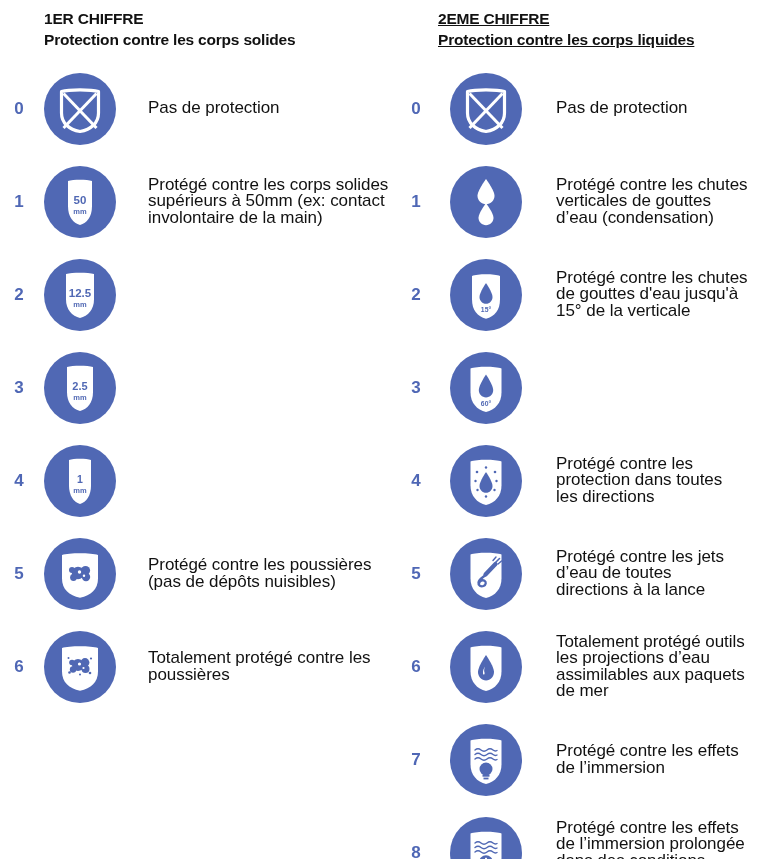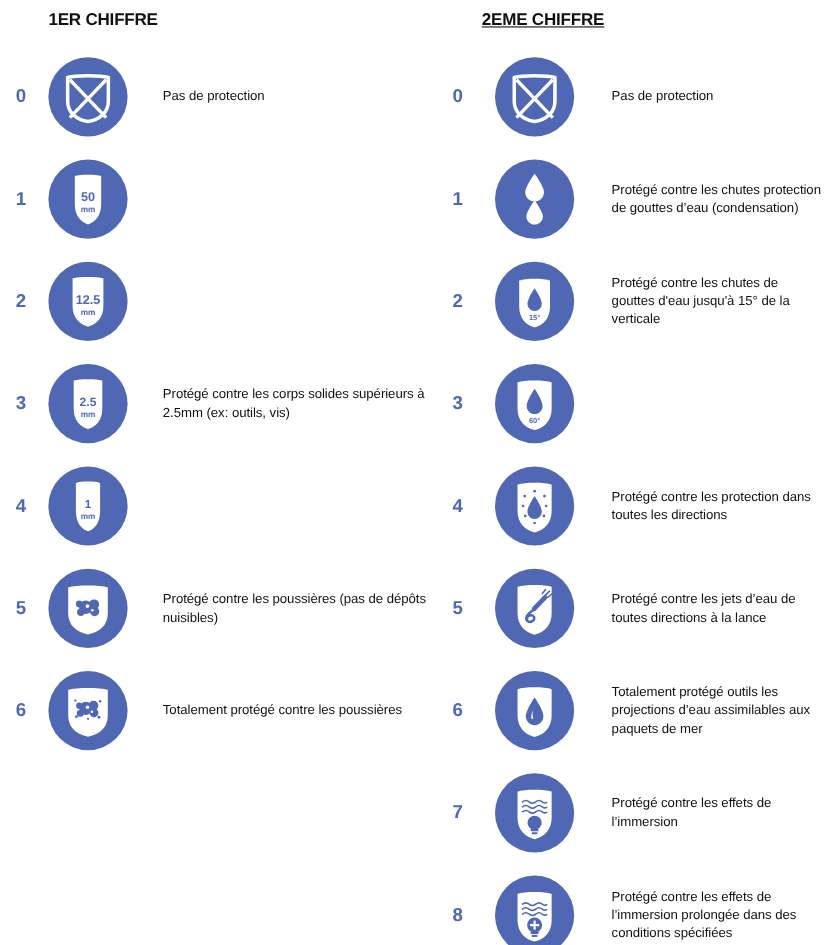--- a/index.html
+++ b/index.html
@@ -67,37 +67,38 @@
     width: 84px;
     height: 84px;
     display: flex;
     align-items: center;
   }
   .col-2 .row-icon { margin-left: 12px; }
   .row-text {
     flex: 1 1 auto;
     padding-left: 26px;
     padding-right: 10px;
-    font-size: 12px;
+    font-size: 17px;
     line-height: 16.5px;
     color: #111111;
     letter-spacing: -0.05px;
   }
   .col-2 .row-text { padding-left: 28px; }
 
   svg { display: block; }
 </style>
 </head>
 <body>
 
 <div class="sheet">
 
   <div class="column col-1">
     <div class="col-header">
       <div class="line1">1ER CHIFFRE</div>
+      <div class="line2">Protection contre les corps solides</div>
     </div>
     <div class="rows">
 
       <div class="row">
         <div class="row-num">0</div>
         <div class="row-icon">
           <svg width="84" height="84" viewBox="0 0 84 84">
             <circle cx="42" cy="42" r="36" fill="#5068b4"></circle>
             <path d="M23.5 24.5 C31 22.2 53 22.2 60.5 24.5 L60.5 46 C60.5 56 53 62.5 42 64.5 C31 62.5 23.5 56 23.5 46 Z" fill="none" stroke="#ffffff" stroke-width="3.2" stroke-linejoin="round"></path>
             <line x1="25.5" y1="26.5" x2="58.5" y2="61" stroke="#ffffff" stroke-width="3"></line>
@@ -110,20 +111,21 @@
       <div class="row">
         <div class="row-num">1</div>
         <div class="row-icon">
           <svg width="84" height="84" viewBox="0 0 84 84">
             <circle cx="42" cy="42" r="36" fill="#5068b4"></circle>
             <path d="M30 21 C35 19.4 49 19.4 54 21 L54 46.5 C54 56.5 49 63 42 65 C35 63 30 56.5 30 46.5 Z" fill="#ffffff"></path>
             <text x="42" y="44" text-anchor="middle" font-family="'Liberation Sans',sans-serif" font-size="11.5" font-weight="bold" fill="#5068b4">50</text>
             <text x="42" y="54" text-anchor="middle" font-family="'Liberation Sans',sans-serif" font-size="7.5" font-weight="bold" fill="#5068b4">mm</text>
           </svg>
         </div>
+        <div class="row-text">Protégé contre les corps solides supérieurs à 50mm (ex: contact involontaire de la main)</div>
       </div>
 
       <div class="row">
         <div class="row-num">2</div>
         <div class="row-icon">
           <svg width="84" height="84" viewBox="0 0 84 84">
             <circle cx="42" cy="42" r="36" fill="#5068b4"></circle>
             <path d="M28 21 C34 19.4 50 19.4 56 21 L56 46.5 C56 56.5 50 63 42 65 C34 63 28 56.5 28 46.5 Z" fill="#ffffff"></path>
             <text x="42" y="44" text-anchor="middle" font-family="'Liberation Sans',sans-serif" font-size="11.5" font-weight="bold" fill="#5068b4">12.5</text>
             <text x="42" y="54" text-anchor="middle" font-family="'Liberation Sans',sans-serif" font-size="7.5" font-weight="bold" fill="#5068b4">mm</text>
@@ -134,21 +136,20 @@
       <div class="row">
         <div class="row-num">3</div>
         <div class="row-icon">
           <svg width="84" height="84" viewBox="0 0 84 84">
             <circle cx="42" cy="42" r="36" fill="#5068b4"></circle>
             <path d="M29 21 C34.5 19.4 49.5 19.4 55 21 L55 46.5 C55 56.5 49.5 63 42 65 C34.5 63 29 56.5 29 46.5 Z" fill="#ffffff"></path>
             <text x="42" y="44" text-anchor="middle" font-family="'Liberation Sans',sans-serif" font-size="11" font-weight="bold" fill="#5068b4">2.5</text>
             <text x="42" y="54" text-anchor="middle" font-family="'Liberation Sans',sans-serif" font-size="7.5" font-weight="bold" fill="#5068b4">mm</text>
           </svg>
         </div>
-        <div class="row-text">Protégé contre les corps solides supérieurs à 2.5mm (ex: outils, vis)</div>
       </div>
 
       <div class="row">
         <div class="row-num">4</div>
         <div class="row-icon">
           <svg width="84" height="84" viewBox="0 0 84 84">
             <circle cx="42" cy="42" r="36" fill="#5068b4"></circle>
             <path d="M31 21 C35.5 19.4 48.5 19.4 53 21 L53 46.5 C53 56.5 48.5 63 42 65 C35.5 63 31 56.5 31 46.5 Z" fill="#ffffff"></path>
             <text x="42" y="44" text-anchor="middle" font-family="'Liberation Sans',sans-serif" font-size="10.5" font-weight="bold" fill="#5068b4">1</text>
             <text x="42" y="54" text-anchor="middle" font-family="'Liberation Sans',sans-serif" font-size="7.5" font-weight="bold" fill="#5068b4">mm</text>
@@ -204,20 +205,21 @@
         </div>
         <div class="row-text">Totalement protégé contre les poussières</div>
       </div>
 
     </div>
   </div>
 
   <div class="column col-2">
     <div class="col-header">
       <div class="line1">2EME CHIFFRE</div>
+      <div class="line2">Protection contre les corps liquides</div>
     </div>
     <div class="rows">
 
       <div class="row">
         <div class="row-num">0</div>
         <div class="row-icon">
           <svg width="84" height="84" viewBox="0 0 84 84">
             <circle cx="42" cy="42" r="36" fill="#5068b4"></circle>
             <path d="M23.5 24.5 C31 22.2 53 22.2 60.5 24.5 L60.5 46 C60.5 56 53 62.5 42 64.5 C31 62.5 23.5 56 23.5 46 Z" fill="none" stroke="#ffffff" stroke-width="3.2" stroke-linejoin="round"></path>
             <line x1="25.5" y1="26.5" x2="58.5" y2="61" stroke="#ffffff" stroke-width="3"></line>
@@ -229,21 +231,21 @@
 
       <div class="row">
         <div class="row-num">1</div>
         <div class="row-icon">
           <svg width="84" height="84" viewBox="0 0 84 84">
             <circle cx="42" cy="42" r="36" fill="#5068b4"></circle>
             <path d="M42 19 C42 19 33.5 30.5 33.5 35.8 C33.5 40.6 37.3 44.2 42 44.2 C46.7 44.2 50.5 40.6 50.5 35.8 C50.5 30.5 42 19 42 19 Z" fill="#ffffff"></path>
             <path d="M42 43 C42 43 34.5 53.2 34.5 57.8 C34.5 62 38 65.2 42 65.2 C46 65.2 49.5 62 49.5 57.8 C49.5 53.2 42 43 42 43 Z" fill="#ffffff"></path>
           </svg>
         </div>
-        <div class="row-text">Protégé contre les chutes protection de gouttes d’eau (condensation)</div>
+        <div class="row-text">Protégé contre les chutes verticales de gouttes d’eau (condensation)</div>
       </div>
 
       <div class="row">
         <div class="row-num">2</div>
         <div class="row-icon">
           <svg width="84" height="84" viewBox="0 0 84 84">
             <circle cx="42" cy="42" r="36" fill="#5068b4"></circle>
             <path d="M28 23 C33.5 20.8 50.5 20.8 56 23 L56 46.5 C56 57 50.5 63.6 42 65.8 C33.5 63.6 28 57 28 46.5 Z" fill="#ffffff"></path>
             <path d="M42 30 C42 30 35.5 39.5 35.5 44 C35.5 47.9 38.4 50.8 42 50.8 C45.6 50.8 48.5 47.9 48.5 44 C48.5 39.5 42 30 42 30 Z" fill="#5068b4"></path>
             <text x="42" y="59" text-anchor="middle" font-family="'Liberation Sans',sans-serif" font-size="6.8" font-weight="bold" fill="#5068b4">15°</text>

